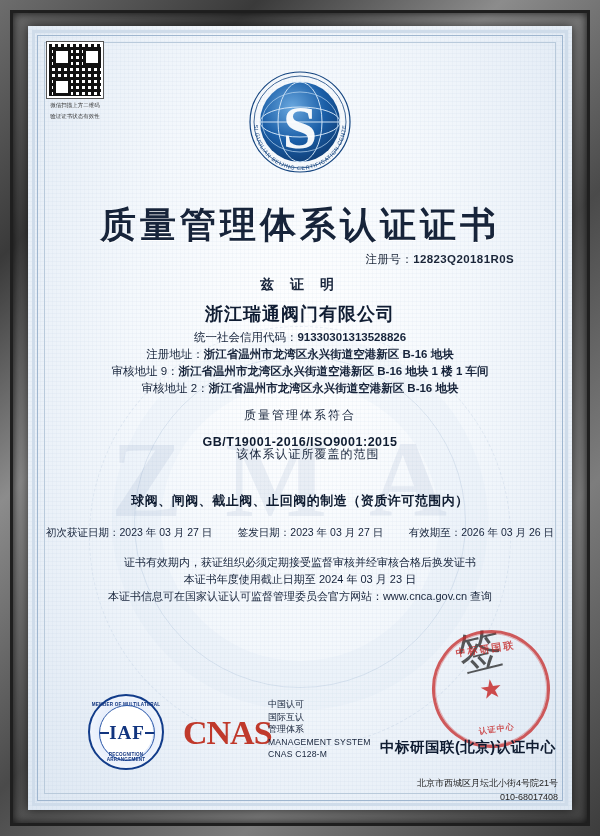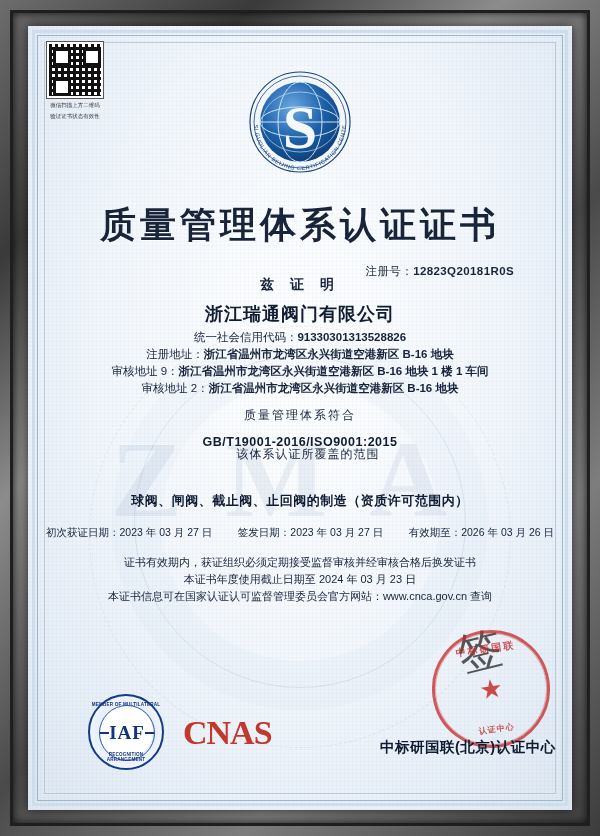--- a/index.html
+++ b/index.html
@@ -107,21 +107,21 @@
     text-align:center;
     font-family:"Liberation Serif", serif;
     font-weight:700;
     font-size:36px;
     letter-spacing:4px;
     color:#17243a;
     text-shadow:0 1px 0 #fff;
   }
   .regno{
     position:absolute;right:58px;top:226px;
-    font-size:11.5px;color:#1a2538;letter-spacing:.4px;margin-top:12px;
+    font-size:11.5px;color:#1a2538;letter-spacing:.4px;
   }
   .regno b{font-weight:700;}
 
   .certify{
     position:absolute;left:0;right:0;top:250px;
     text-align:center;font-size:14px;font-weight:700;color:#16233a;letter-spacing:6px;
   }
   .company{
     position:absolute;left:0;right:0;top:276px;
     text-align:center;font-size:18px;font-weight:700;color:#101d33;letter-spacing:1px;
@@ -332,26 +332,37 @@
             <div class="bar"></div>
           </div>
           <div class="bot-t">RECOGNITION ARRANGEMENT</div>
         </div>
       </div>
 
       <div class="cnas">
         <div class="logo"><span class="c">CNAS</span></div>
       </div>
 
+      <div class="cn-text">
+        <div>中国认可</div>
+        <div>国际互认</div>
+        <div>管理体系</div>
+        <div class="en">MANAGEMENT SYSTEM</div>
+        <div class="en">CNAS C128-M</div>
+      </div>
 
       <div class="sign">签</div>
       <div class="seal">
         <div class="arc">中标研国联</div>
         <div class="star">★</div>
         <div class="arc2">认证中心</div>
       </div>
 
       <div class="center-name">中标研国联(北京)认证中心</div>
 
+      <div class="addr">
+        <div>北京市西城区月坛北小街4号院21号</div>
+        <div>010-68017408</div>
+      </div>
 
     </div>
   </div>
 </div>
 
 </body></html>

